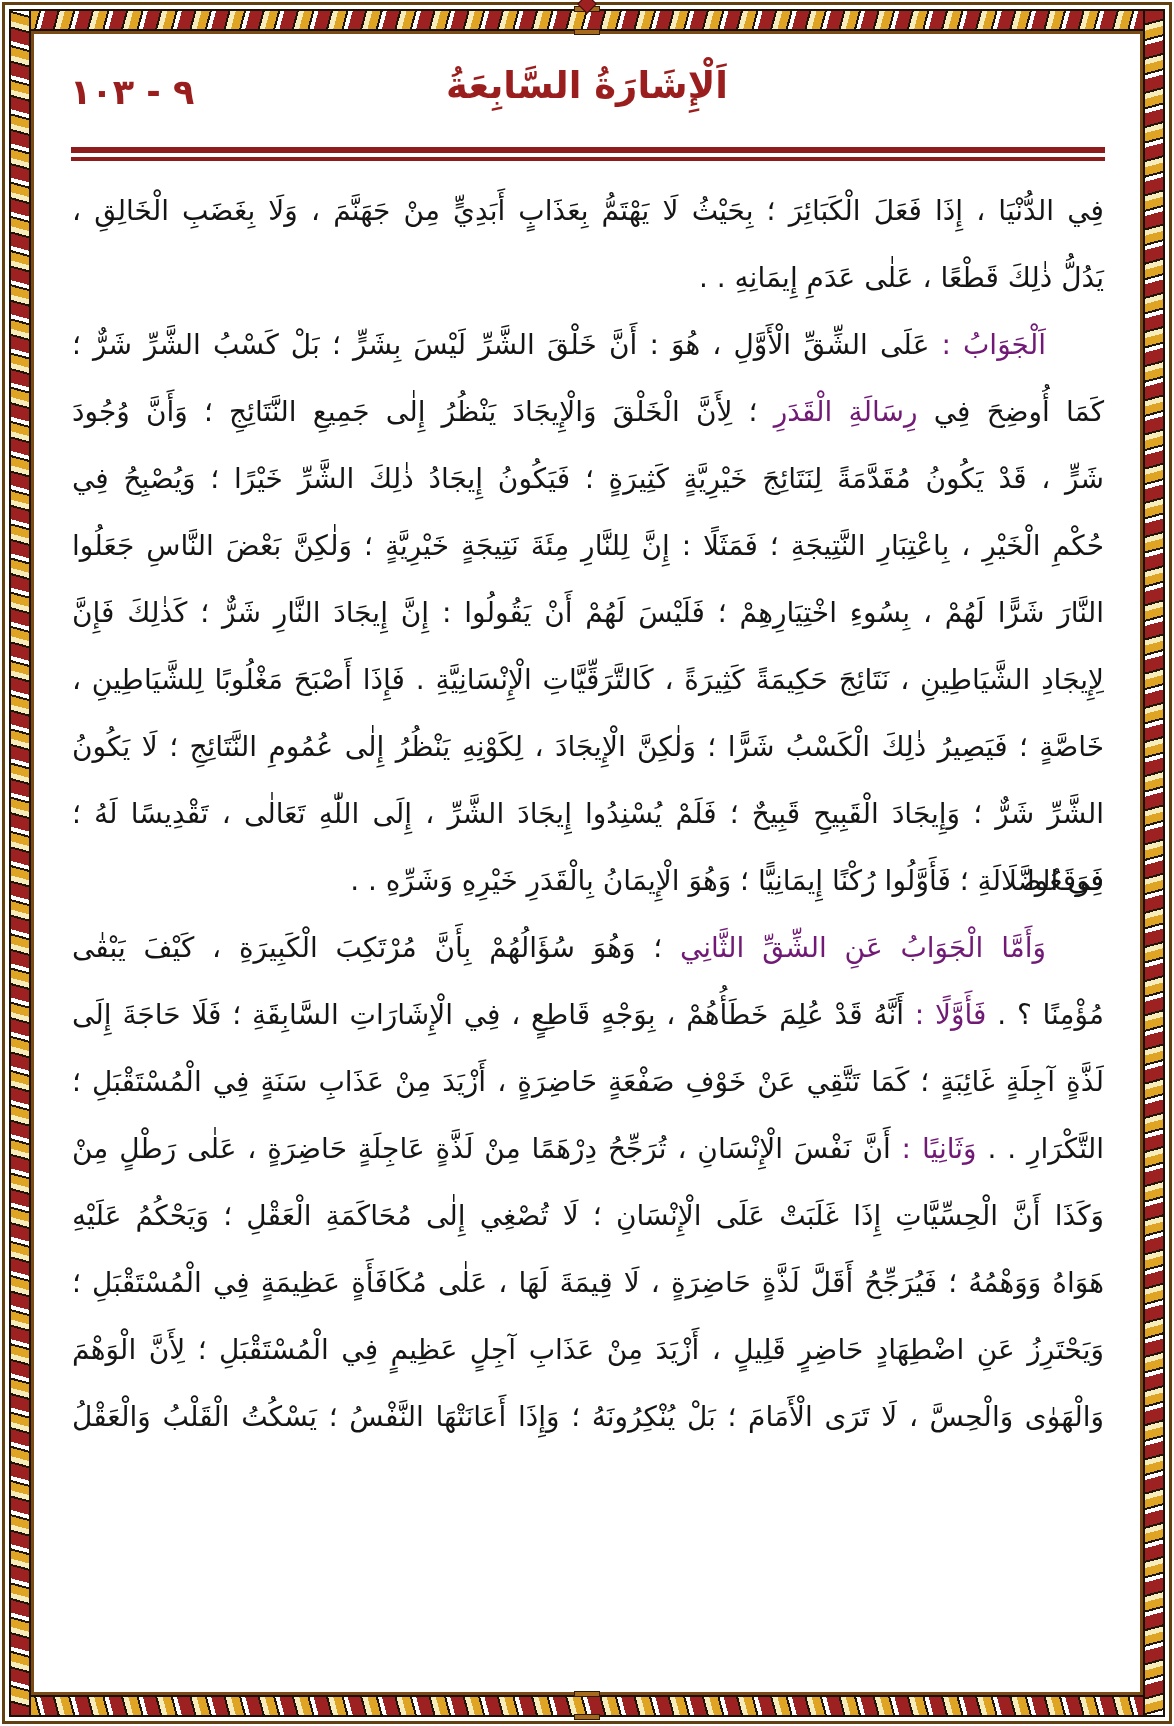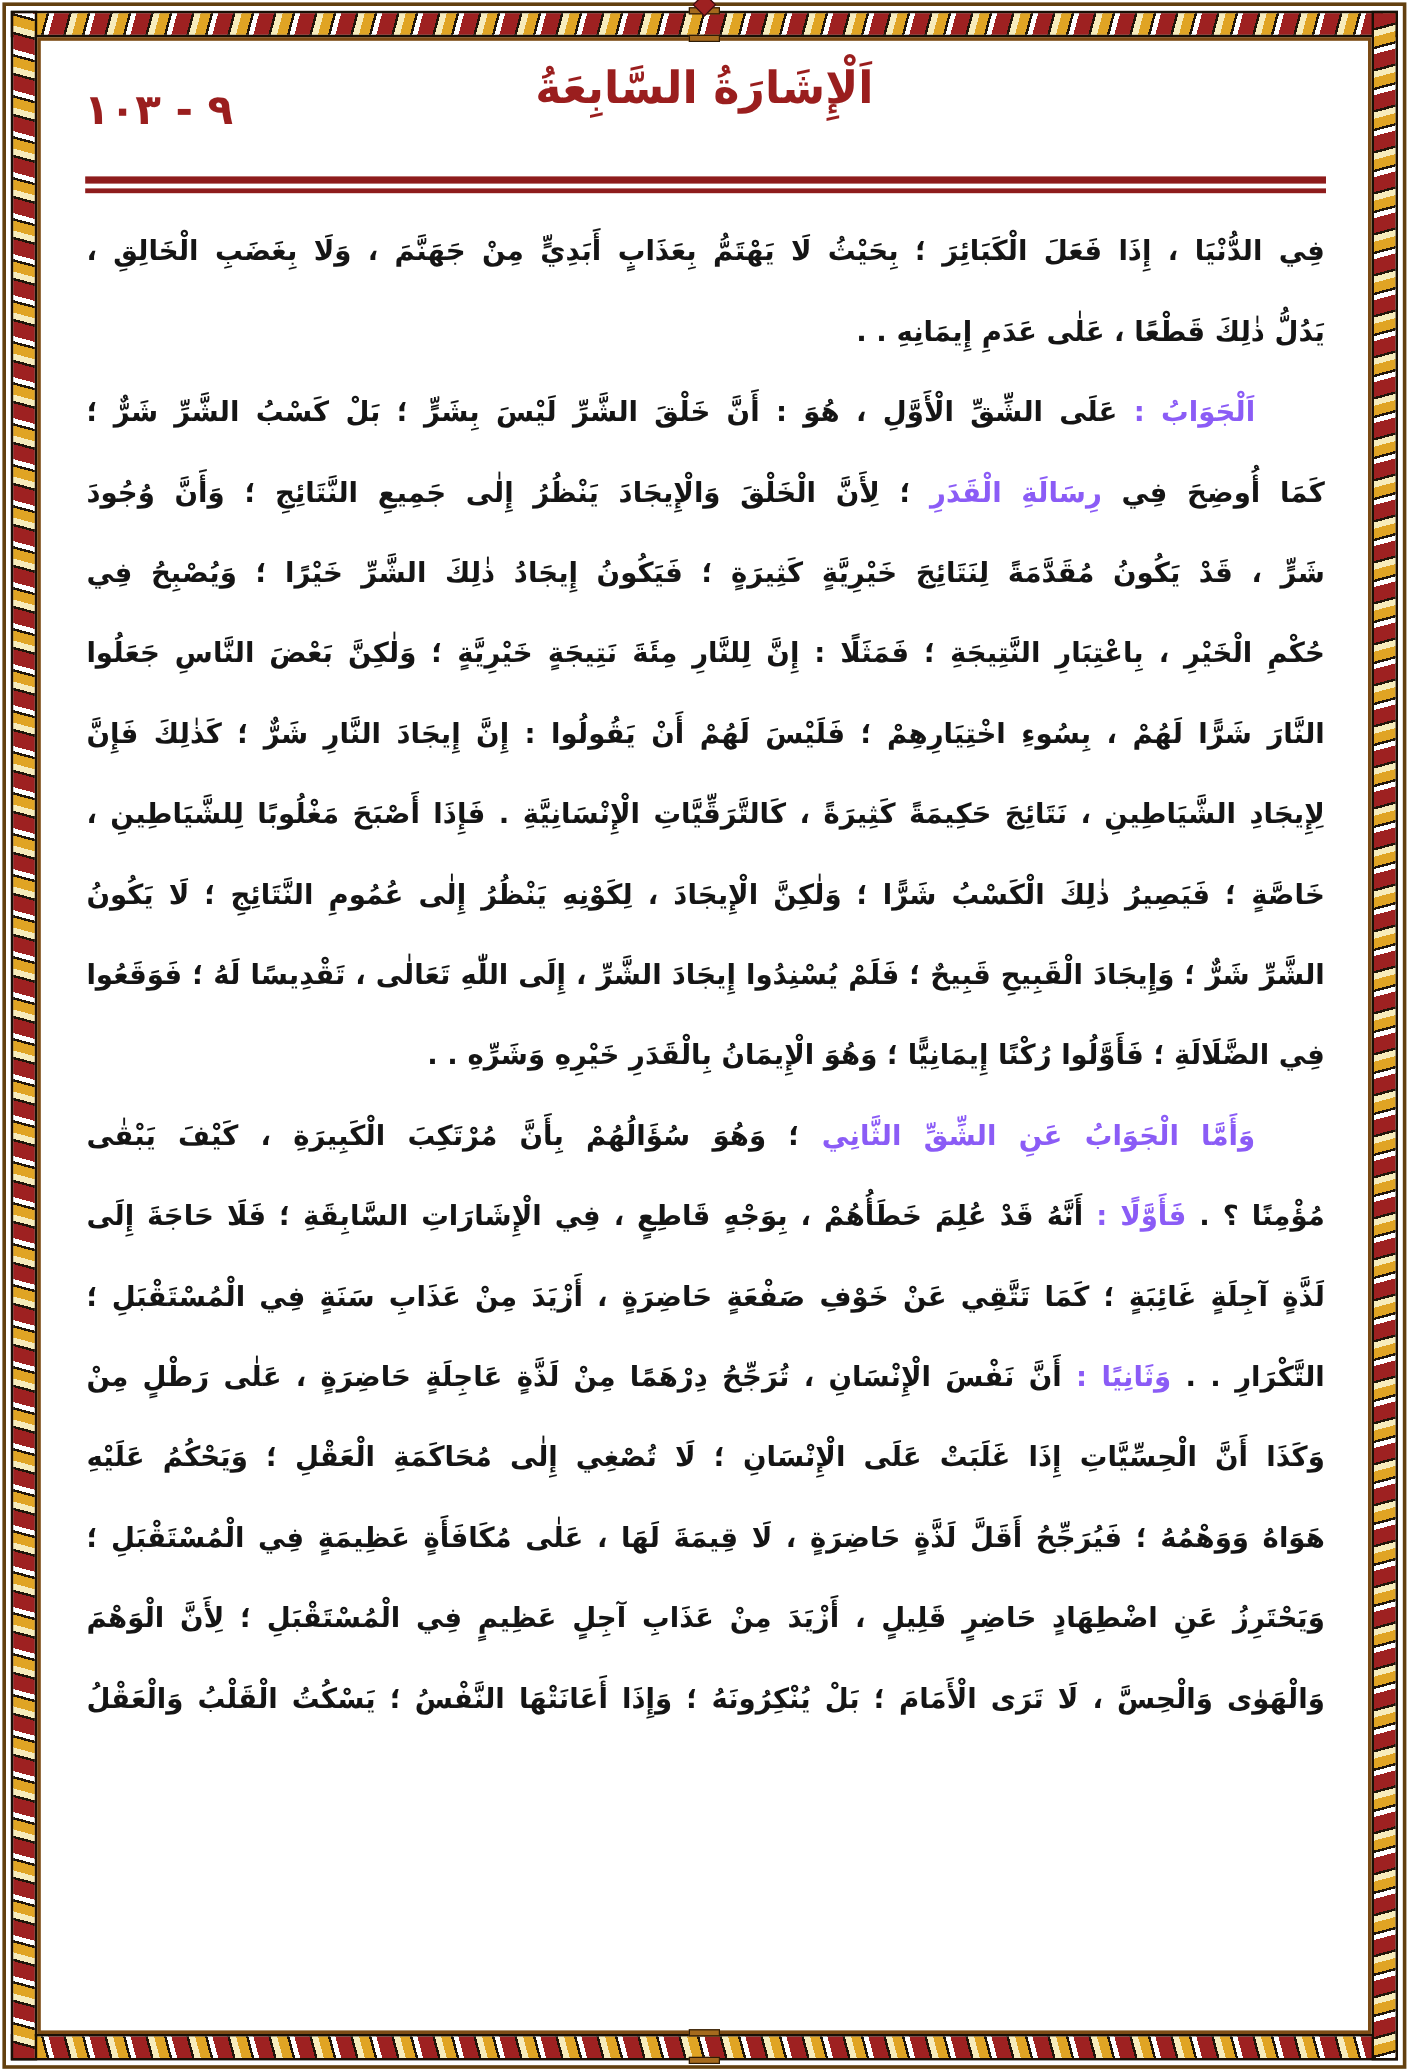--- a/index.html
+++ b/index.html
@@ -23,33 +23,33 @@
     background:repeating-linear-gradient(165deg,#9e2121 0 12px,#20150a 12px 14px,#f7ecbc 14px 19px,#e0a424 19px 27px,#20150a 27px 29px,#ffffff 29px 33px);}
   .center-mark{position:absolute;left:50%;transform:translateX(-50%);width:26px;height:6px;
     background:#a56a1d;border:1px solid #2e1c07;box-sizing:border-box;}
   .cm-t1{top:6px;} .cm-t2{top:29px;} .cm-b1{bottom:6px;} .cm-b2{bottom:29px;}
   .finial{position:absolute;left:50%;top:-3px;width:12px;height:12px;
     transform:translateX(-50%) rotate(45deg);background:#9e2121;border:1px solid #3a0f0f;}
 
   
   .page-num{position:absolute;top:72px;left:70px;font-size:35px;font-weight:bold;
     color:#9a1e1e;direction:rtl;text-align:right;}
-  .title{position:absolute;top:52px;left:0;right:0;text-align:center;font-size:37px;
+  .title{position:absolute;top:64px;left:0;right:0;text-align:center;font-size:37px;
     font-weight:bold;color:#9a1e1e;direction:rtl;}
   .rule{position:absolute;top:147px;left:71px;right:69px;height:4px;
     border-top:6px solid #8e1c1c;border-bottom:4px solid #8e1c1c;}
 
   
   .body-text{position:absolute;top:177px;left:72px;right:70px;direction:rtl;}
-  .line{height:67px;line-height:67px;font-size:23px;font-weight:bold;color:#151515;
+  .line{height:67px;line-height:67px;font-size:28px;font-weight:normal;color:#151515;
     text-align:justify;text-align-last:justify;white-space:normal;overflow:visible;}
   .line-start{text-align:center;text-align-last:right;}
   .line-indent{padding-right:58px;}
   .seg{color:#151515;}
-  .seg.red{color:#8b5cf6;}
+  .seg.red{color:#701a75;}
 </style>
 </head>
 <body>
 
 <div class="page">
 
   <div class="frame-outer"></div>
   <div class="band top"></div>
   <div class="band bottom"></div>
   <div class="band left"></div>

